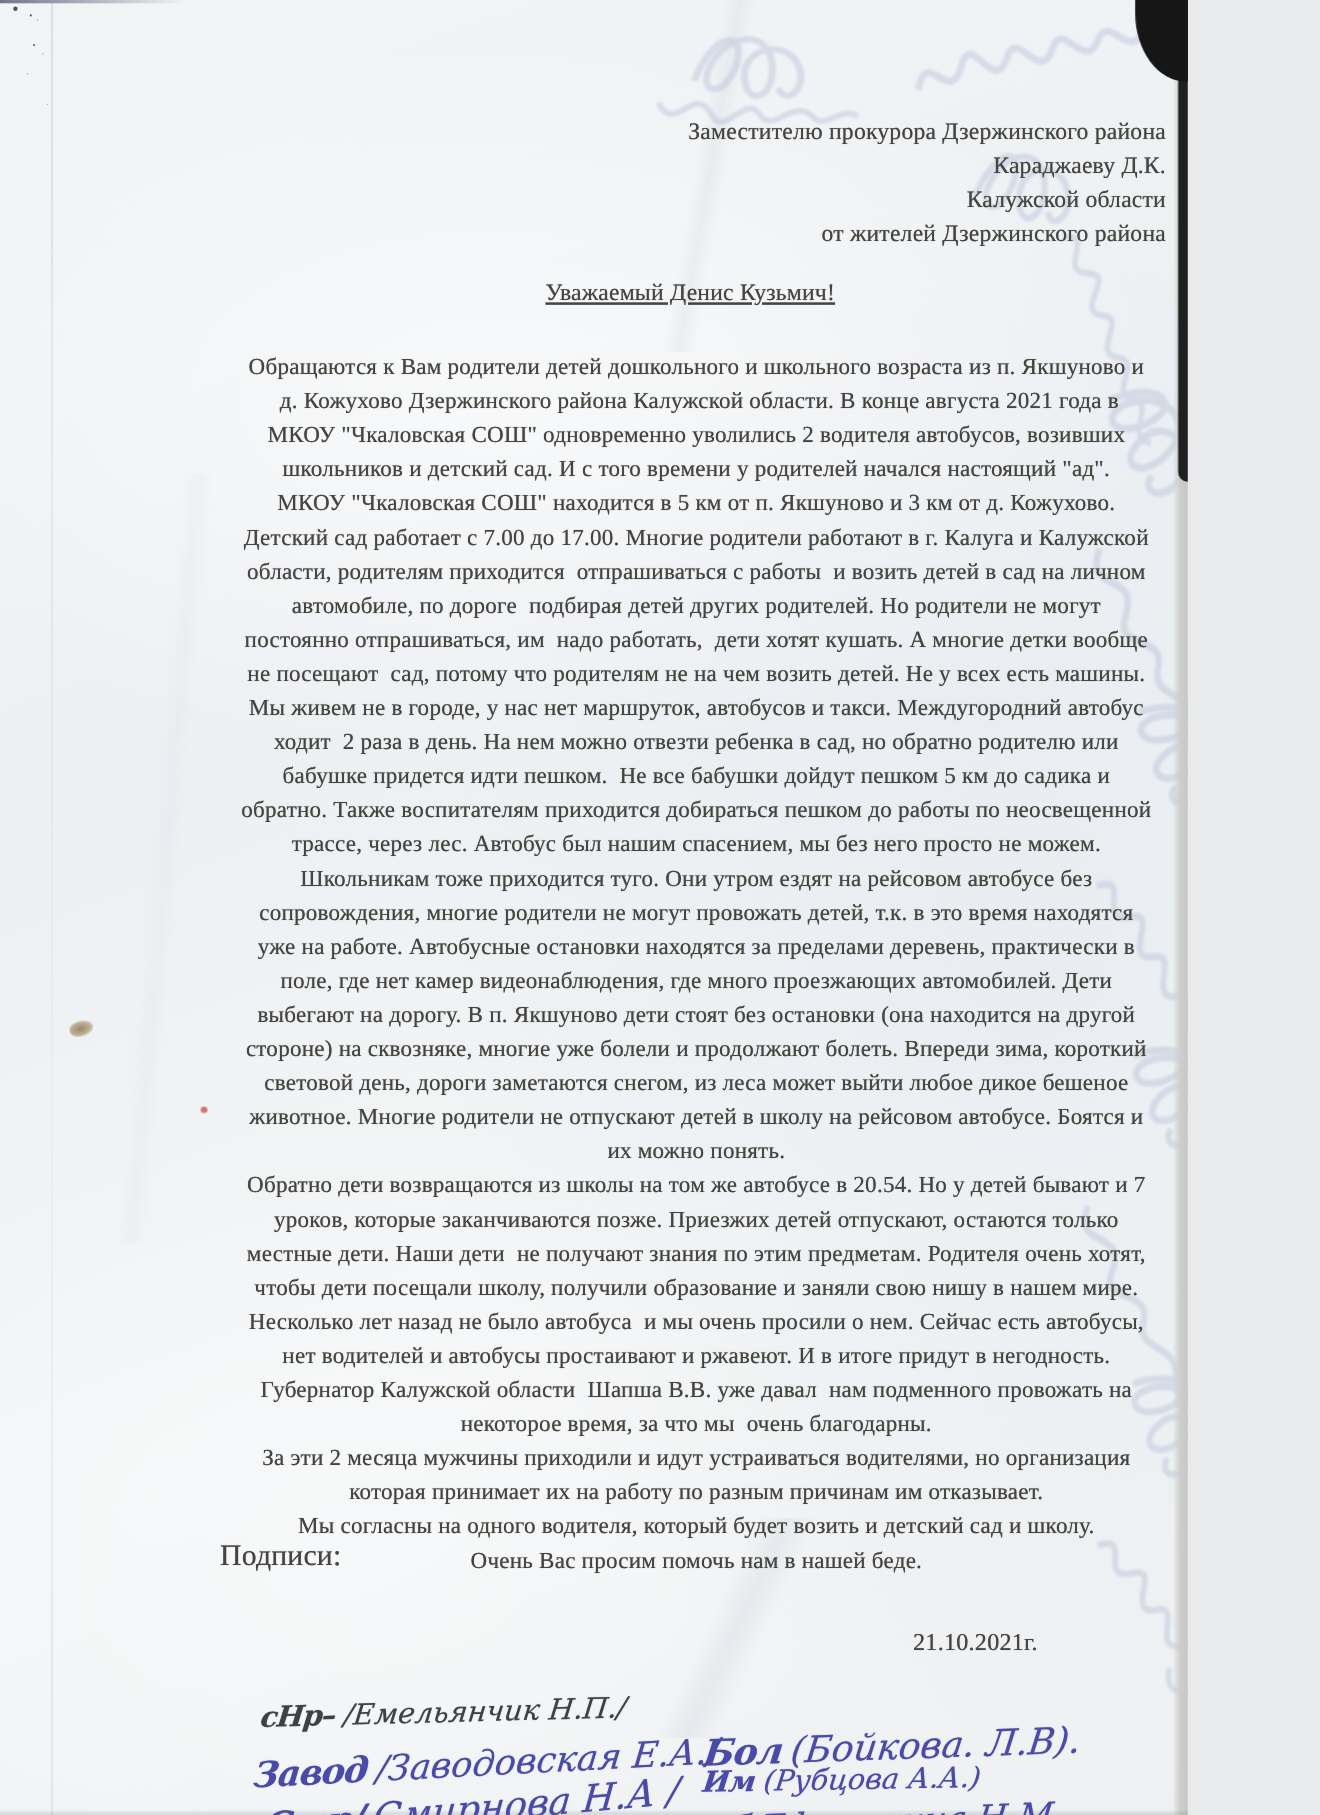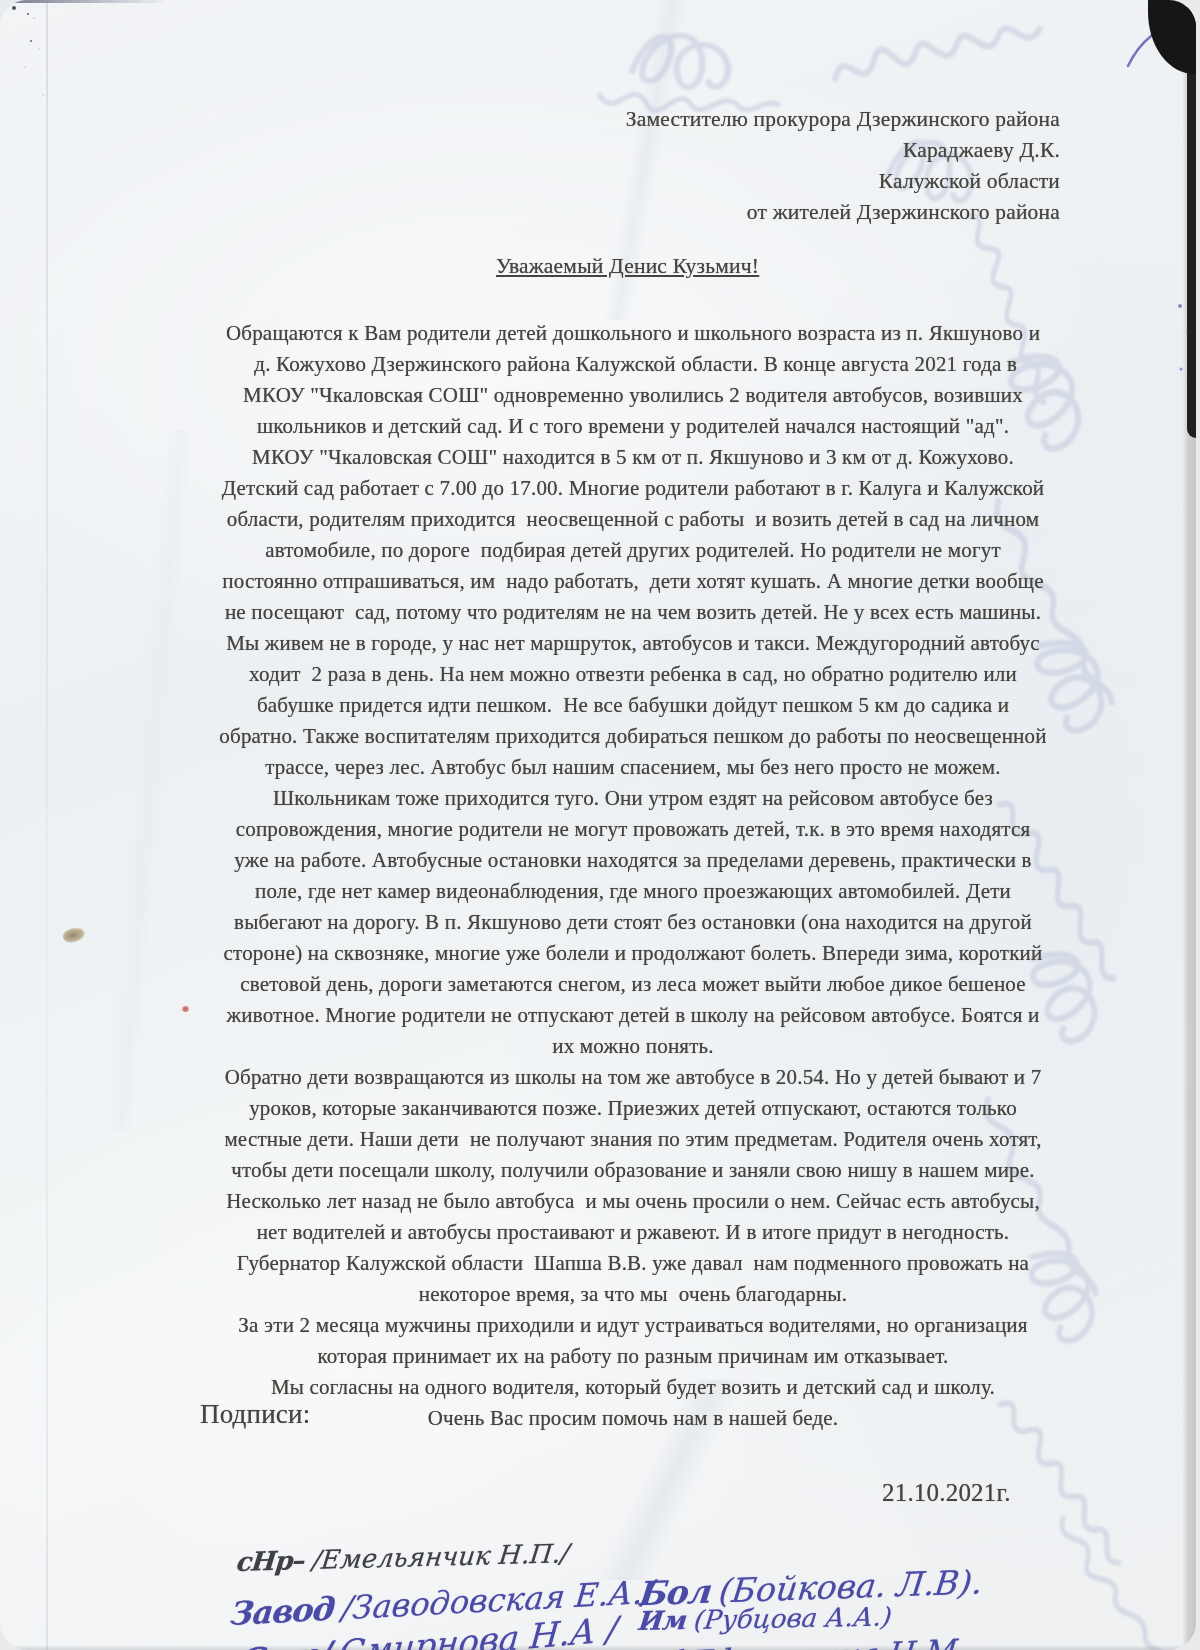--- a/index.html
+++ b/index.html
@@ -2,27 +2,26 @@
 <html><head>
 <meta charset="utf-8">
 <style>
   html,body{margin:0;padding:0;}
   body{
     width:1200px;height:1650px;overflow:hidden;
     font-family:"Liberation Serif", serif;
     background:#e9eaec;
   }
   .page{
-    position:absolute;left:0;top:0;width:1196px;height:1650px;overflow:hidden;
+    position:absolute;left:0;top:0;width:1080px;height:1650px;overflow:hidden;
     background:
       radial-gradient(ellipse 900px 480px at 42% 22%, rgba(255,255,255,0.55), rgba(255,255,255,0) 70%),
       radial-gradient(ellipse 760px 900px at 88% 55%, rgba(208,216,228,0.28), rgba(208,216,228,0) 75%),
       radial-gradient(ellipse 700px 500px at 30% 85%, rgba(255,255,255,0.35), rgba(255,255,255,0) 70%),
       linear-gradient(160deg,#f2f4f6 0%,#edf0f3 38%,#f4f6f7 68%,#eef0f2 100%);
-    border-radius: 27px;
   }
   
   .crease{position:absolute;pointer-events:none;}
   .crease1{left:600px;top:0;width:90px;height:320px;
     background:linear-gradient(100deg,rgba(255,255,255,0) 40%,rgba(190,198,210,0.18) 50%,rgba(255,255,255,0) 60%);}
   .crease2{left:540px;top:1380px;width:260px;height:200px;
     background:linear-gradient(115deg,rgba(255,255,255,0) 42%,rgba(185,192,205,0.20) 50%,rgba(255,255,255,0) 58%);}
   .crease3{left:60px;top:430px;width:180px;height:700px;
     background:linear-gradient(95deg,rgba(255,255,255,0) 44%,rgba(200,206,216,0.12) 50%,rgba(255,255,255,0) 56%);}
 
@@ -42,21 +41,21 @@
 
   
   .typed{color:#45443f;text-shadow:0 0 0.7px rgba(70,68,60,0.75);letter-spacing:0.2px;}
   .recipient{position:absolute;left:560px;top:104px;width:500px;text-align:right;
     font-size:21.5px;}
   .recipient-line{height:31px;line-height:31px;white-space:pre;}
   .salutation{position:absolute;left:496px;top:251px;font-size:21.5px;height:31px;line-height:31px;text-decoration:underline;}
   .letter-body{position:absolute;left:193px;top:318px;width:880px;font-size:21px;}
   .body-line{height:31px;line-height:31px;white-space:pre;text-align:center;}
   .signatures-label{position:absolute;left:200px;top:1399px;font-size:27px;height:31px;line-height:31px;}
-  .date{position:absolute;left:882px;top:1477px;font-size:25px;height:31px;line-height:31px;}
+  .date{position:absolute;left:830px;top:1477px;font-size:22px;height:31px;line-height:31px;}
 
   
   .hand{position:absolute;font-family:"DejaVu Serif",serif;font-style:italic;white-space:pre;}
   .hand .scribble{font-weight:bold;letter-spacing:-1px;margin-right:8px;}
   .ink-blue{color:#4a4ba6;text-shadow:0 0 1px rgba(74,75,166,0.55);}
   .ink-dark{color:#3e4046;text-shadow:0 0 1px rgba(62,64,70,0.5);}
   .sigL1{left:204px;top:1513px;font-size:26px;transform:rotate(-1.5deg) skewX(-8deg);}
   .sigL2{left:190px;top:1547px;font-size:32px;transform:rotate(-3deg) skewX(-9deg);}
   .sigL3{left:196px;top:1587px;font-size:34px;transform:rotate(-5deg) skewX(-10deg);}
   .sigL4{left:176px;top:1626px;font-size:33px;transform:rotate(-3deg) skewX(-9deg);}
@@ -148,21 +147,21 @@
 
   <div class="salutation typed">Уважаемый Денис Кузьмич!</div>
 
   <div class="letter-body typed">
     <div class="body-line">Обращаются к Вам родители детей дошкольного и школьного возраста из п. Якшуново и</div>
     <div class="body-line"> д. Кожухово Дзержинского района Калужской области. В конце августа 2021 года в</div>
     <div class="body-line">МКОУ "Чкаловская СОШ" одновременно уволились 2 водителя автобусов, возивших</div>
     <div class="body-line">школьников и детский сад. И с того времени у родителей начался настоящий "ад".</div>
     <div class="body-line">МКОУ "Чкаловская СОШ" находится в 5 км от п. Якшуново и 3 км от д. Кожухово.</div>
     <div class="body-line">Детский сад работает с 7.00 до 17.00. Многие родители работают в г. Калуга и Калужской</div>
-    <div class="body-line">области, родителям приходится  неосвещенной с работы  и возить детей в сад на личном</div>
+    <div class="body-line">области, родителям приходится  отпрашиваться с работы  и возить детей в сад на личном</div>
     <div class="body-line">автомобиле, по дороге  подбирая детей других родителей. Но родители не могут</div>
     <div class="body-line">постоянно отпрашиваться, им  надо работать,  дети хотят кушать. А многие детки вообще</div>
     <div class="body-line">не посещают  сад, потому что родителям не на чем возить детей. Не у всех есть машины.</div>
     <div class="body-line">Мы живем не в городе, у нас нет маршруток, автобусов и такси. Междугородний автобус</div>
     <div class="body-line">ходит  2 раза в день. На нем можно отвезти ребенка в сад, но обратно родителю или</div>
     <div class="body-line">бабушке придется идти пешком.  Не все бабушки дойдут пешком 5 км до садика и</div>
     <div class="body-line">обратно. Также воспитателям приходится добираться пешком до работы по неосвещенной</div>
     <div class="body-line">трассе, через лес. Автобус был нашим спасением, мы без него просто не можем.</div>
     <div class="body-line">Школьникам тоже приходится туго. Они утром ездят на рейсовом автобусе без</div>
     <div class="body-line">сопровождения, многие родители не могут провожать детей, т.к. в это время находятся</div>

